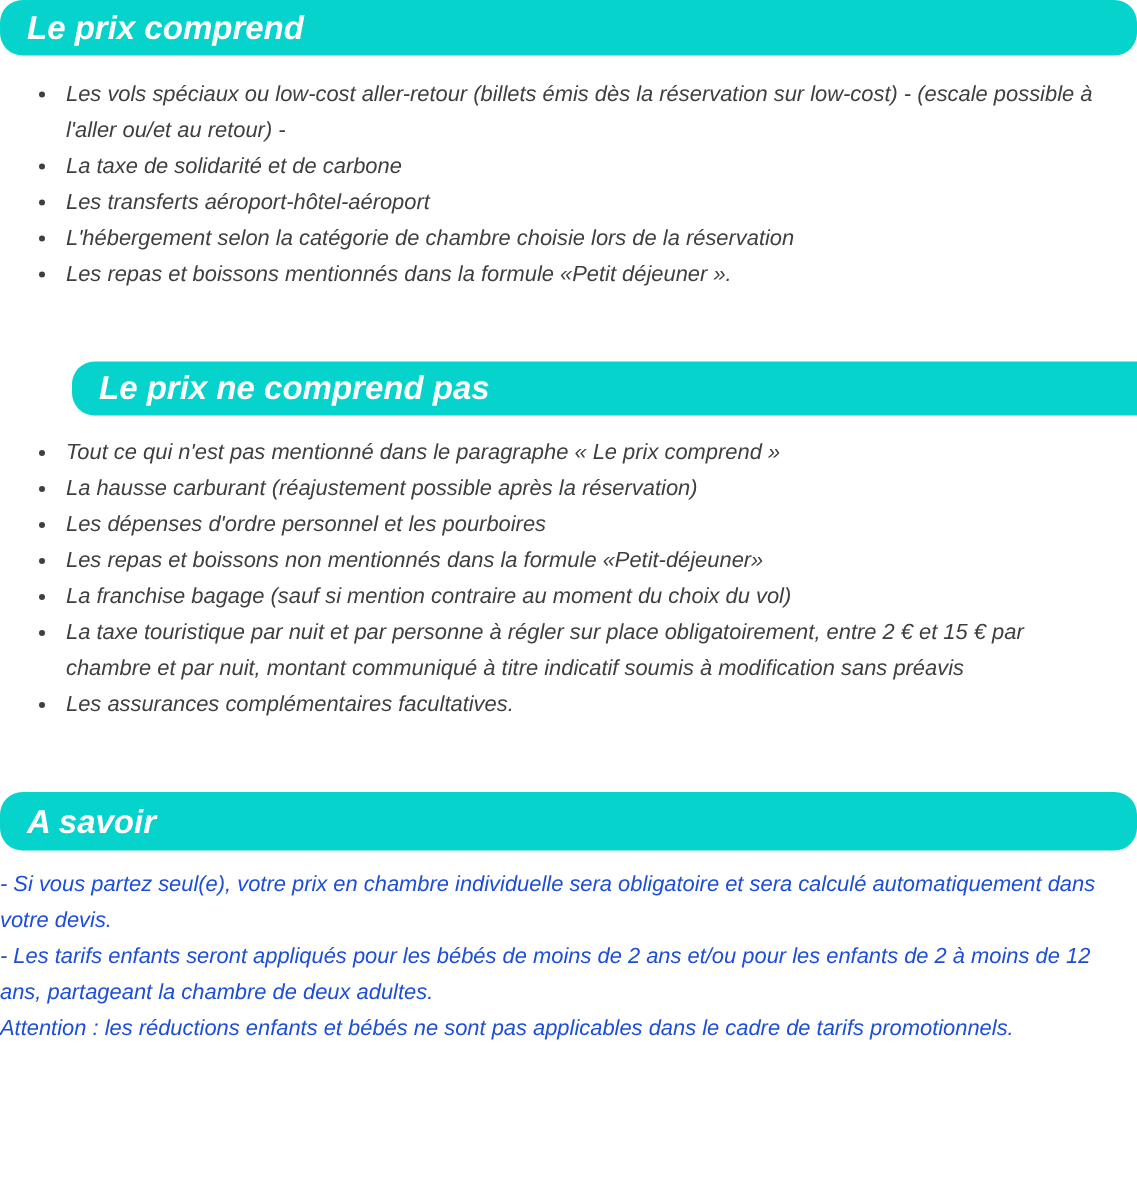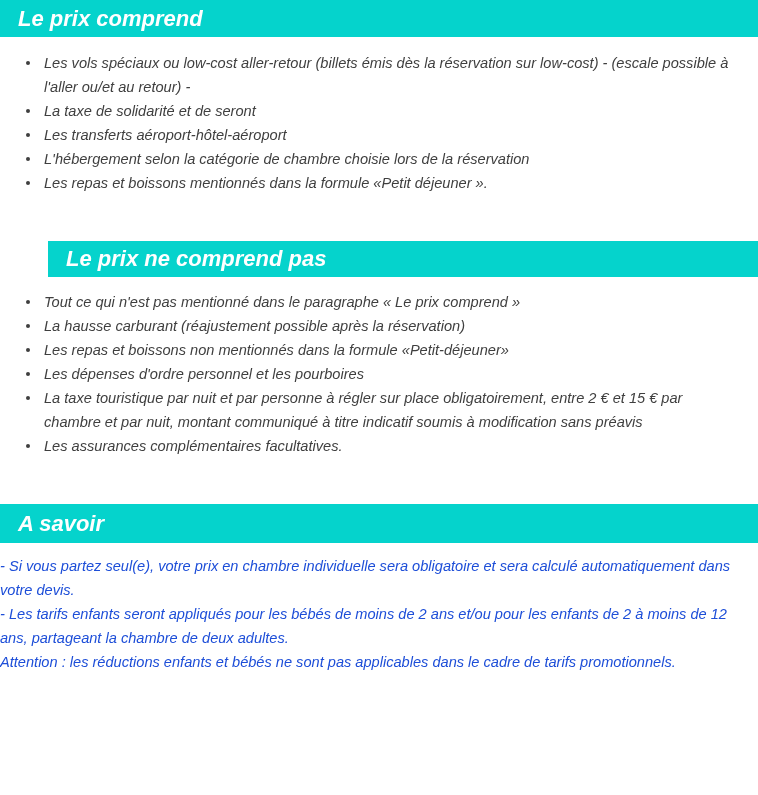--- a/index.html
+++ b/index.html
@@ -20,20 +20,21 @@
     background: #ffffff;
   }
 
   
   .section-bar {
     background: #05d3cc;
     width: 100%;
     box-sizing: border-box;
     display: flex;
     align-items: center;
+    border-radius: 15px;
   }
   .section-bar .bar-title {
     color: #ffffff;
     font-family: "Liberation Sans", sans-serif;
     font-style: italic;
     font-weight: bold;
     font-size: 22px;
     letter-spacing: 0px;
     padding-left: 18px;
     line-height: 1;
@@ -94,39 +95,40 @@
 <div class="page">
 
   <div class="section-bar" id="bar-1">
     <span class="bar-title">Le prix comprend</span>
   </div>
 
   <div class="spacer-1"></div>
 
   <ul class="bullet-list">
     <li>Les vols spéciaux ou low-cost aller-retour (billets émis dès la réservation sur low-cost) - (escale possible à l'aller ou/et au retour) -</li>
-    <li>La taxe de solidarité et de seront</li>
+    <li>La taxe de solidarité et de carbone</li>
     <li>Les transferts aéroport-hôtel-aéroport</li>
     <li>L'hébergement selon la catégorie de chambre choisie lors de la réservation</li>
     <li>Les repas et boissons mentionnés dans la formule «Petit déjeuner ».</li>
   </ul>
 
   <div class="spacer-2"></div>
 
   <div class="section-bar" id="bar-2">
     <span class="bar-title">Le prix ne comprend pas</span>
   </div>
 
   <div class="spacer-3"></div>
 
   <ul class="bullet-list">
     <li>Tout ce qui n'est pas mentionné dans le paragraphe « Le prix comprend »</li>
     <li>La hausse carburant (réajustement possible après la réservation)</li>
+    <li>Les dépenses d'ordre personnel et les pourboires</li>
     <li>Les repas et boissons non mentionnés dans la formule «Petit-déjeuner»</li>
-    <li>Les dépenses d'ordre personnel et les pourboires</li>
+    <li>La franchise bagage (sauf si mention contraire au moment du choix du vol)</li>
     <li>La taxe touristique par nuit et par personne à régler sur place obligatoirement, entre 2 € et 15 € par chambre et par nuit, montant communiqué à titre indicatif soumis à modification sans préavis</li>
     <li>Les assurances complémentaires facultatives.</li>
   </ul>
 
   <div class="spacer-4"></div>
 
   <div class="section-bar" id="bar-3">
     <span class="bar-title">A savoir</span>
   </div>
 

